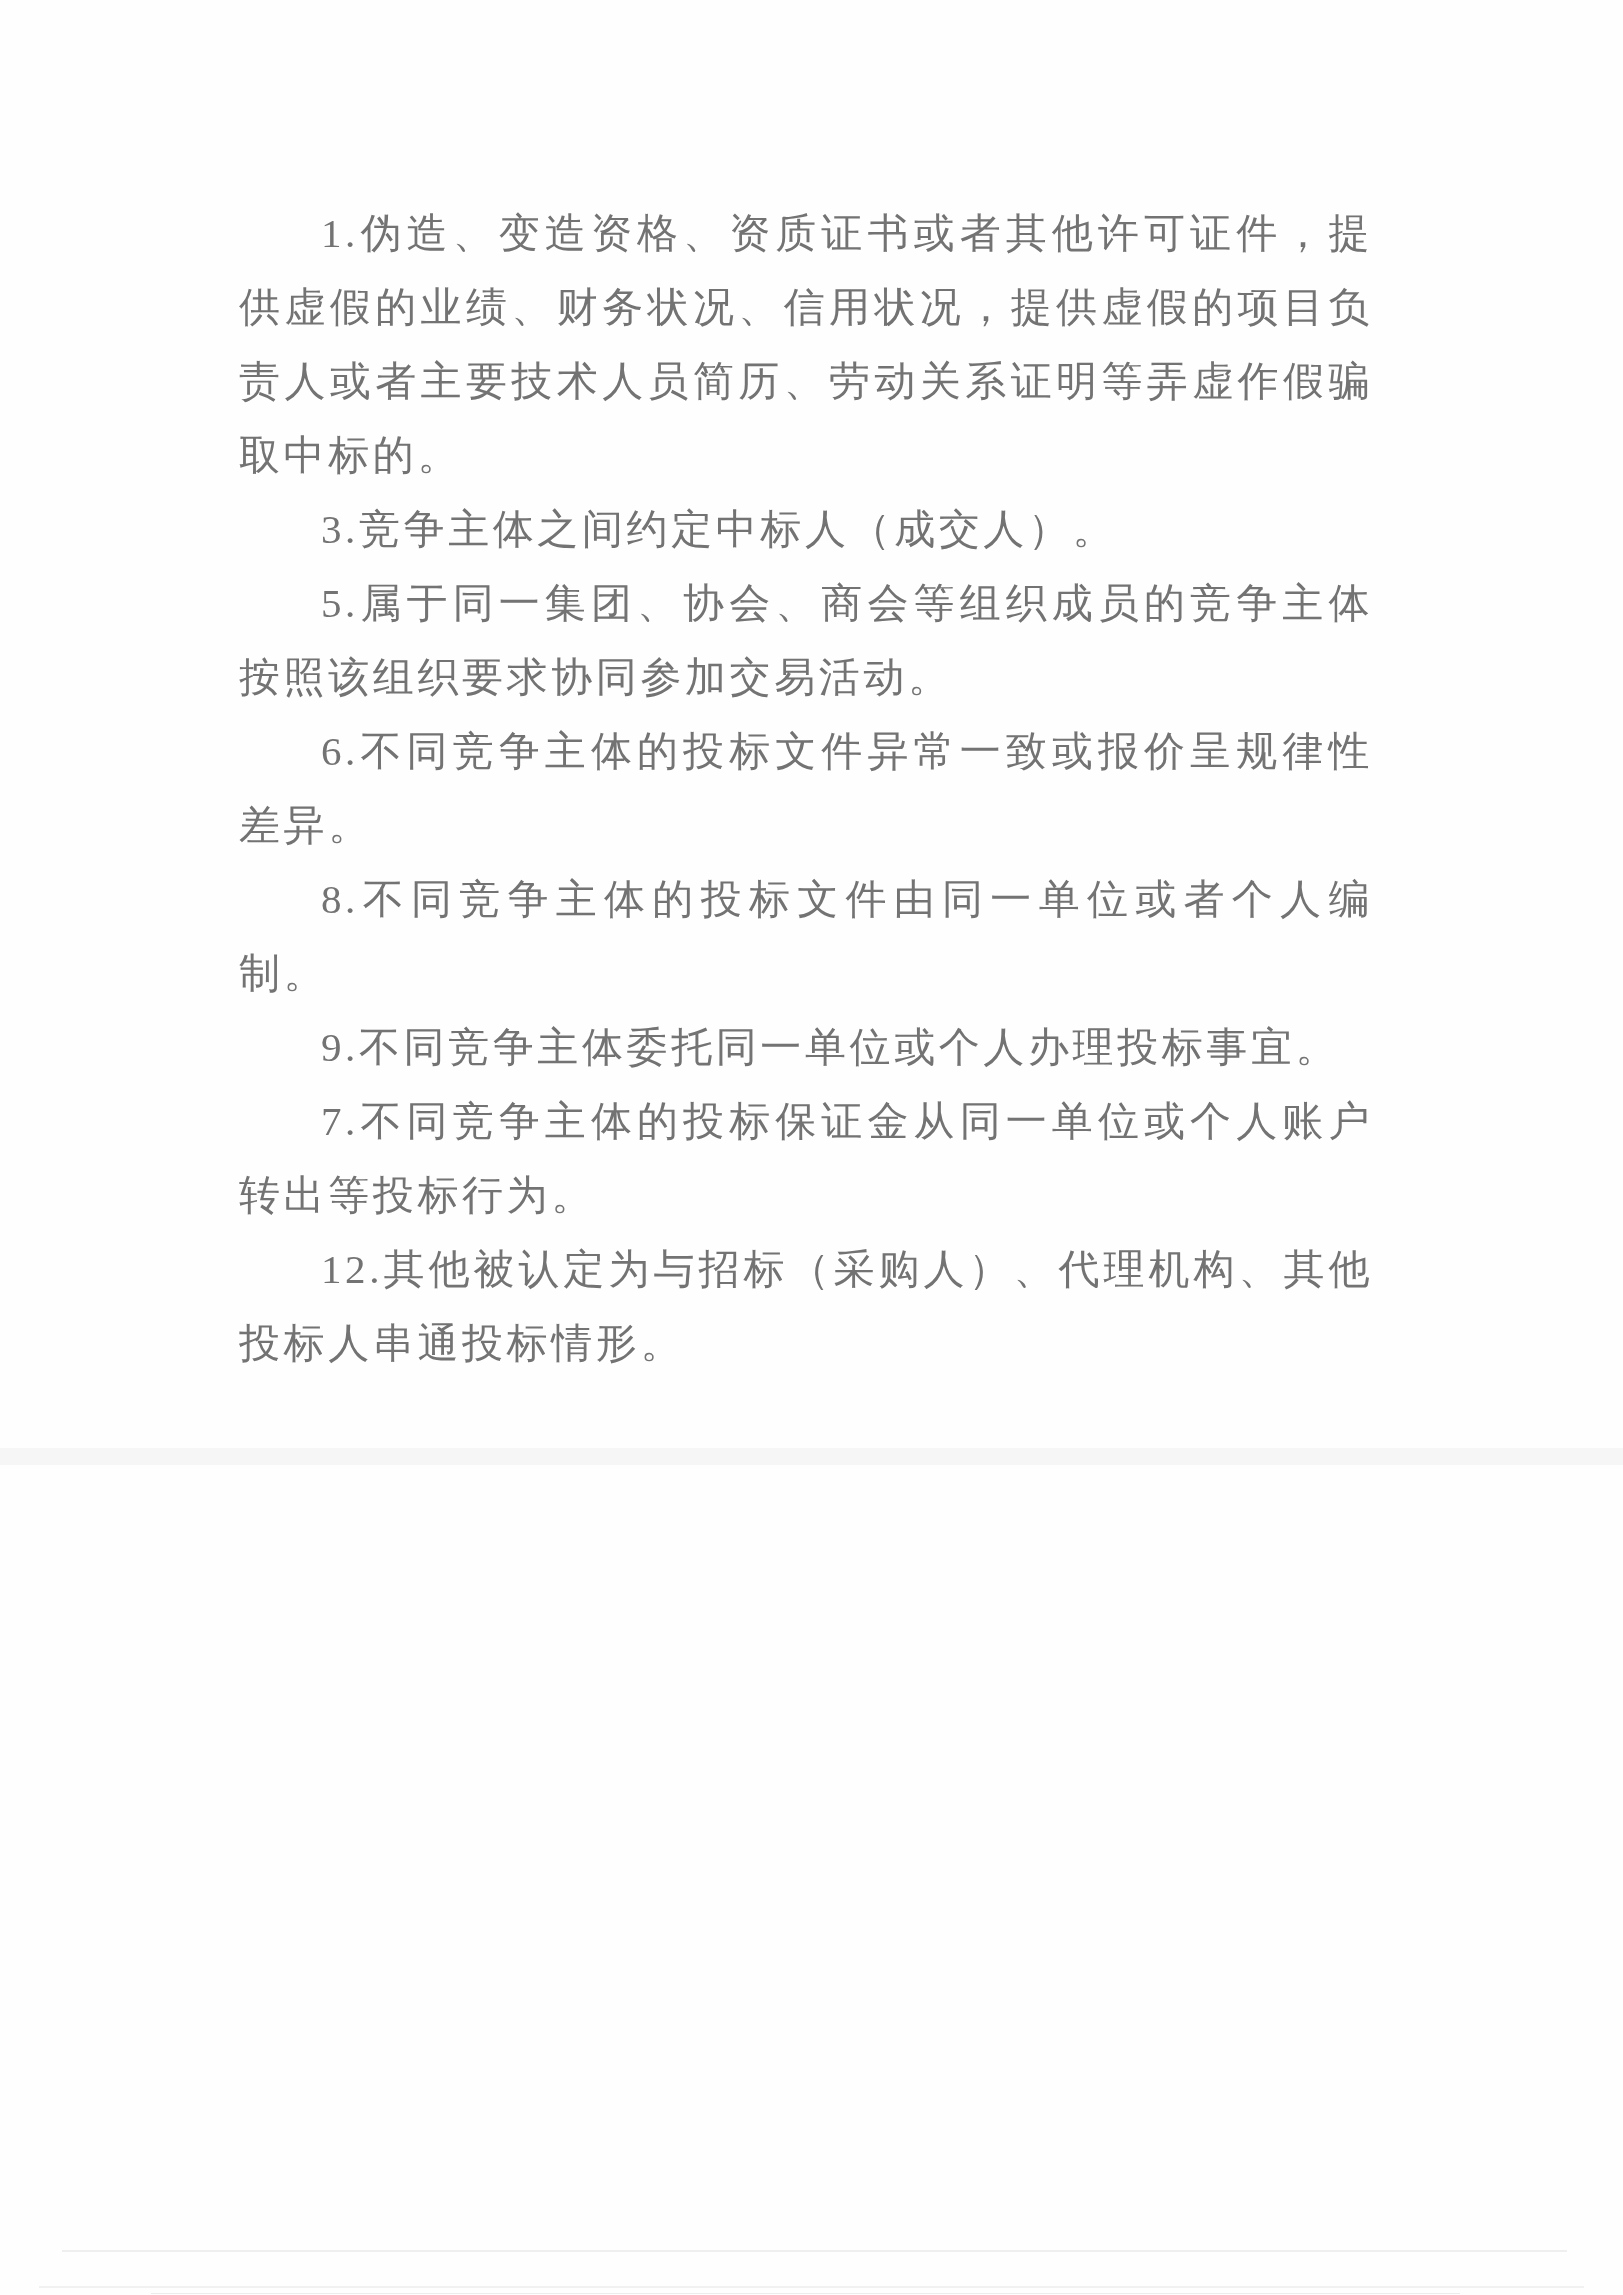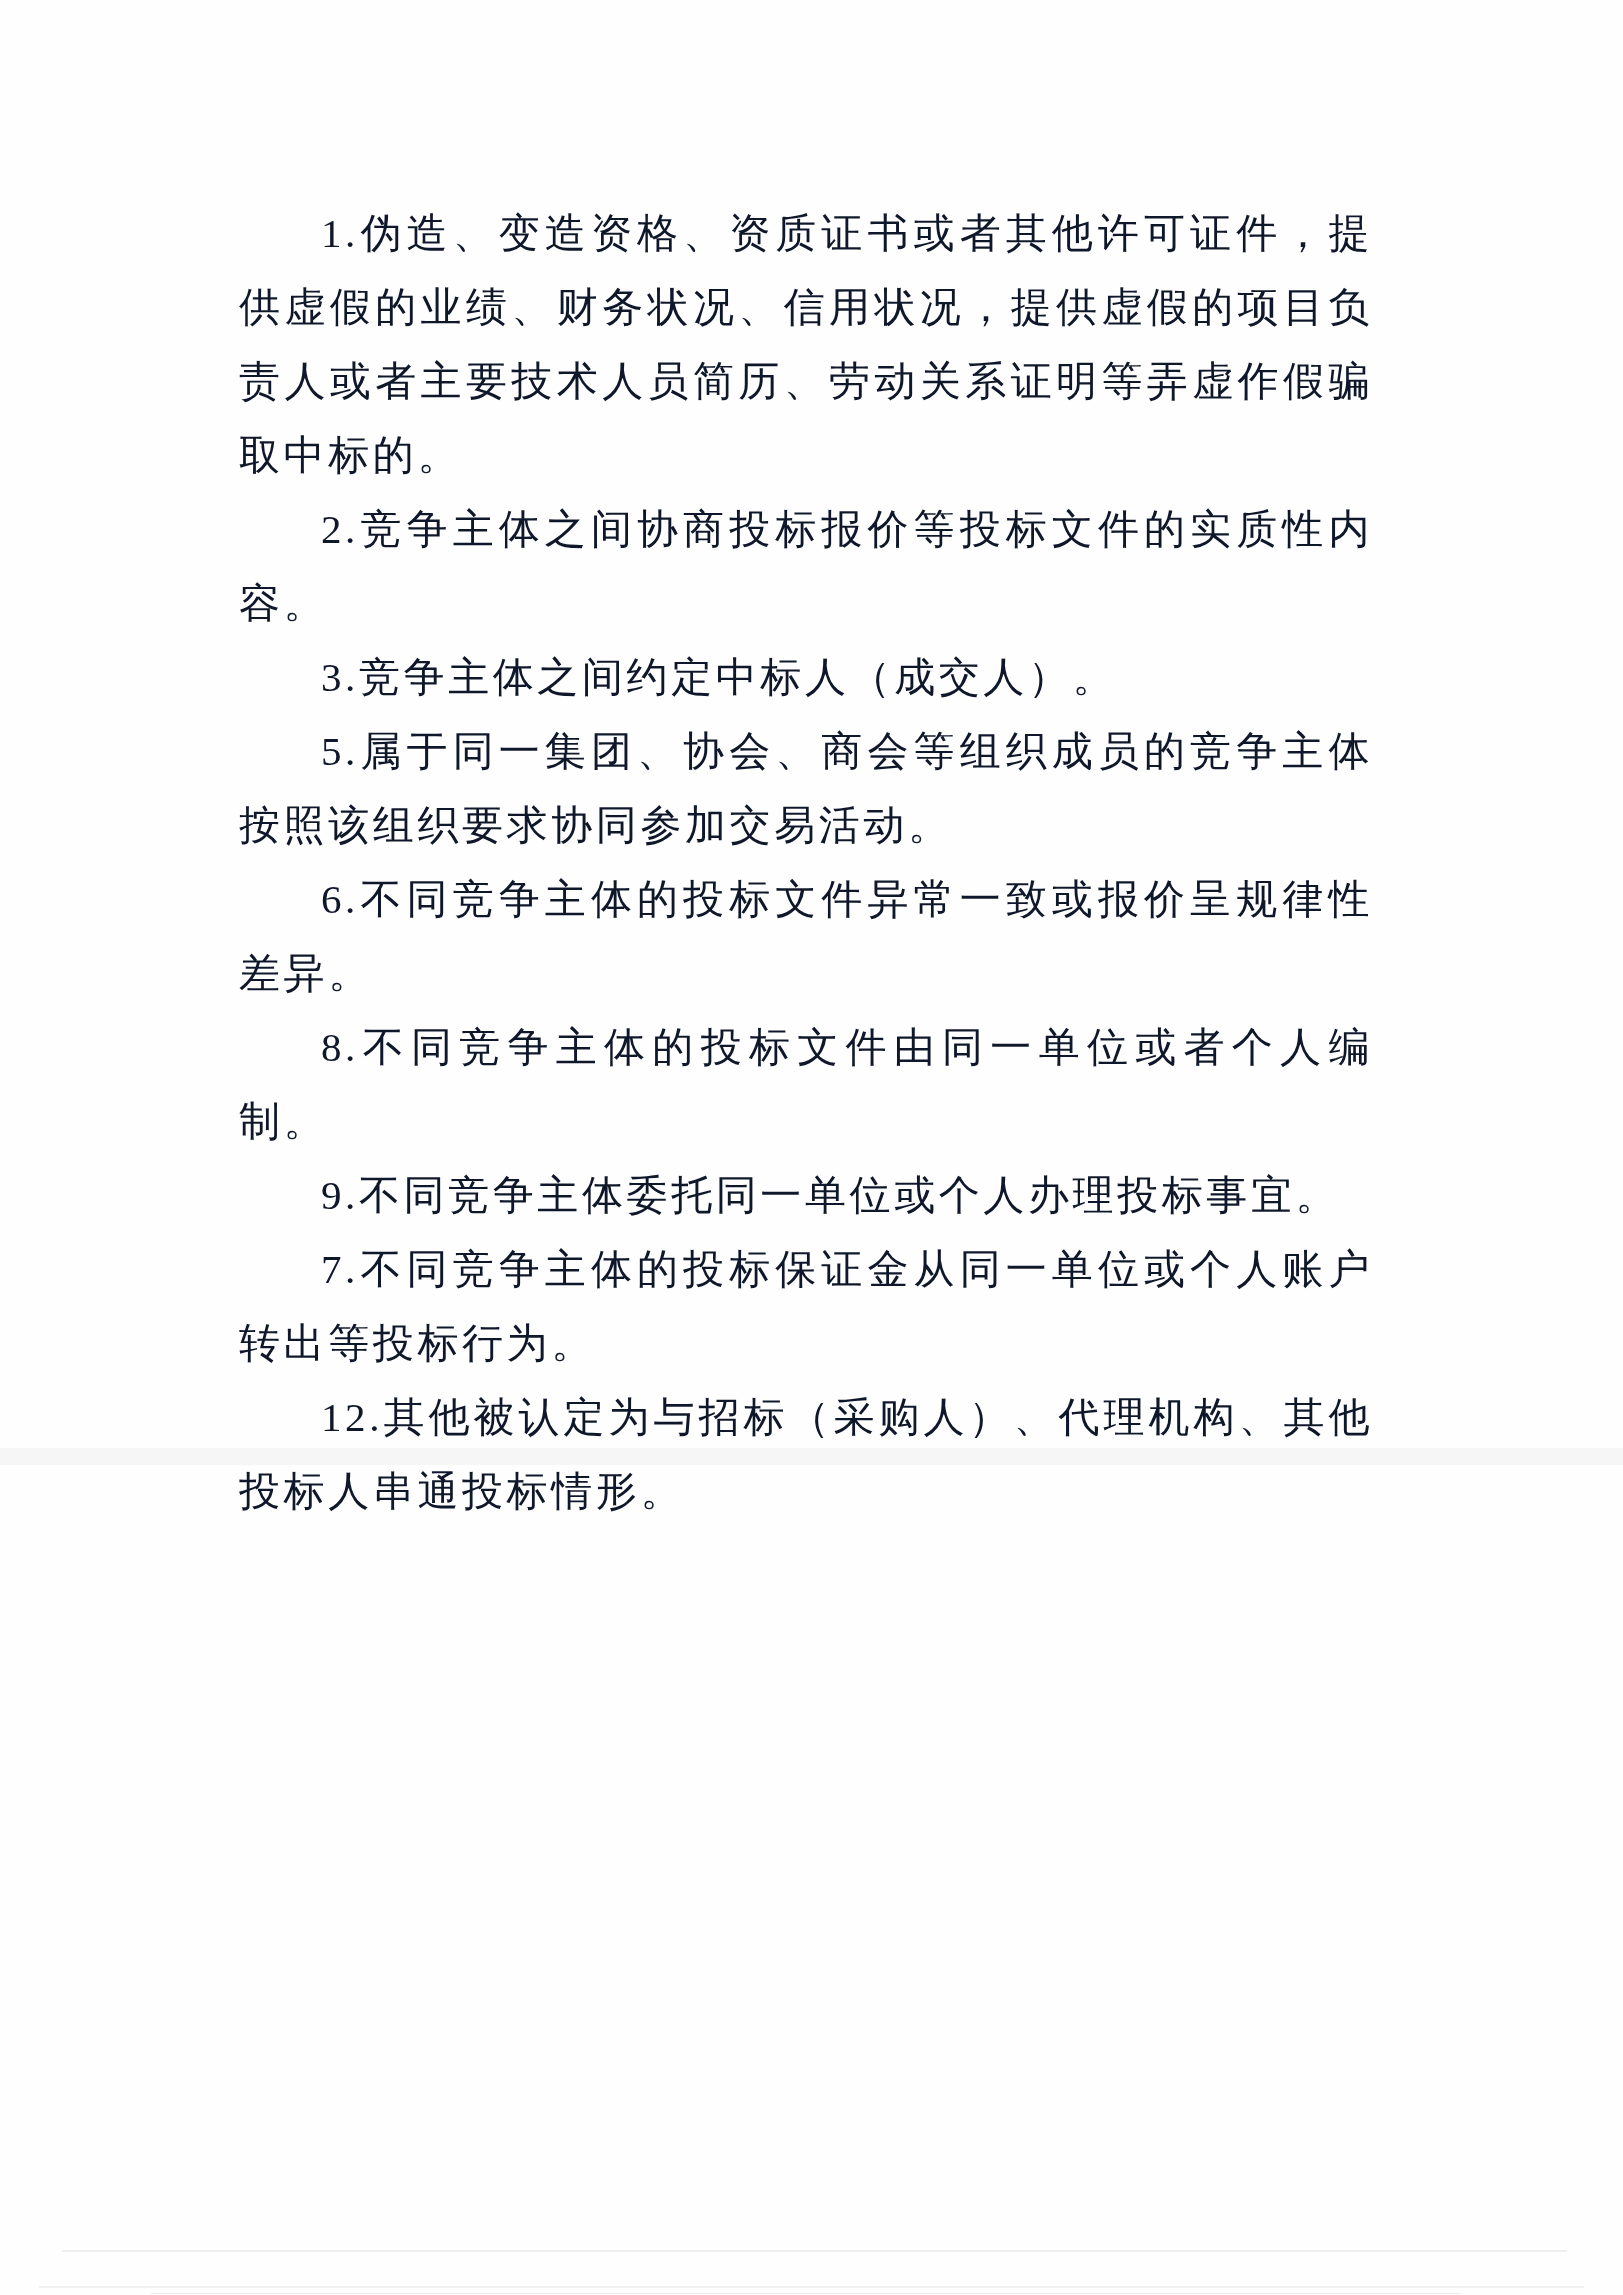--- a/index.html
+++ b/index.html
@@ -30,21 +30,21 @@
     color: #1f1f1f;
     text-indent: 2em;
     white-space: nowrap;
   }
   .para {
     margin: 0;
     font-family: "Liberation Serif", "DejaVu Serif", serif;
     font-size: 41px;
     line-height: 74px;
     letter-spacing: 3.6px;
-    color: #0f172a;
+    color: #737373;
     text-indent: 2em;
     text-align: justify;
     word-break: break-all;
     overflow-wrap: break-word;
   }
   
   .scan-band {
     position: absolute;
     left: 0;
     top: 1448px;
@@ -77,21 +77,20 @@
     background: rgba(0, 0, 0, 0.07);
   }
 </style>
 </head>
 <body>
 
 <div class="page">
 
   <div class="text-block">
     <p class="para">1.伪造、变造资格、资质证书或者其他许可证件，提供虚假的业绩、财务状况、信用状况，提供虚假的项目负责人或者主要技术人员简历、劳动关系证明等弄虚作假骗取中标的。</p>
-    <p class="para">2.竞争主体之间协商投标报价等投标文件的实质性内容。</p>
     <p class="para">3.竞争主体之间约定中标人（成交人）。</p>
     <p class="para">5.属于同一集团、协会、商会等组织成员的竞争主体按照该组织要求协同参加交易活动。</p>
     <p class="para">6.不同竞争主体的投标文件异常一致或报价呈规律性差异。</p>
     <p class="para">8.不同竞争主体的投标文件由同一单位或者个人编制。</p>
     <p class="para">9.不同竞争主体委托同一单位或个人办理投标事宜。</p>
     <p class="para">7.不同竞争主体的投标保证金从同一单位或个人账户转出等投标行为。</p>
     <p class="para">12.其他被认定为与招标（采购人）、代理机构、其他投标人串通投标情形。</p>
   </div>
 
   <div class="scan-band"></div>

